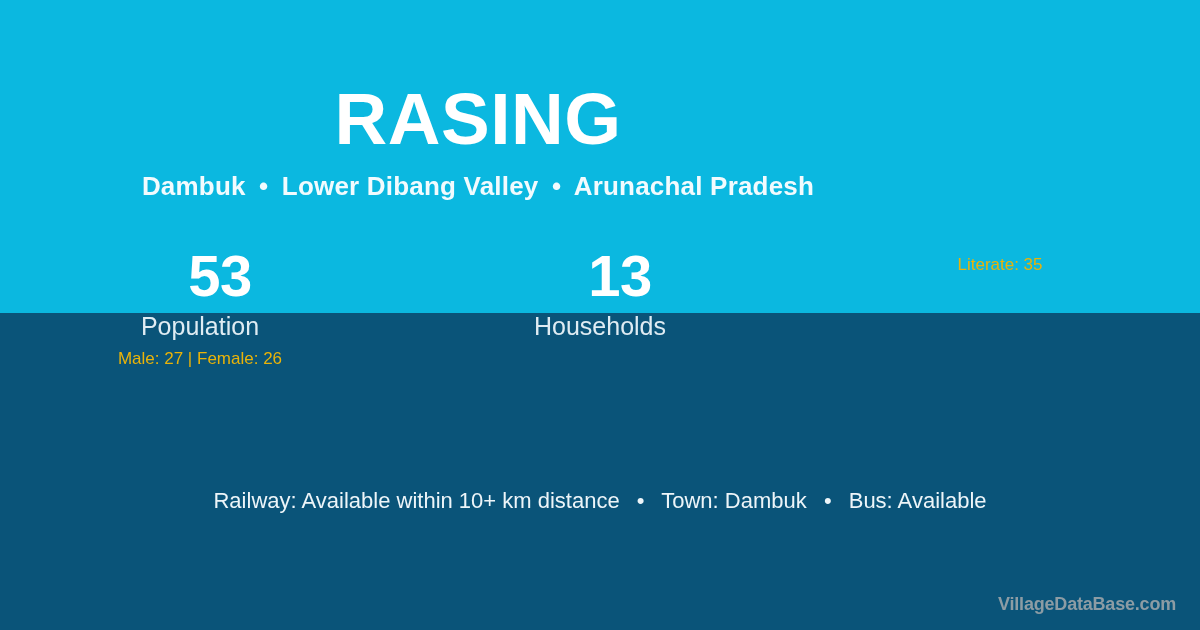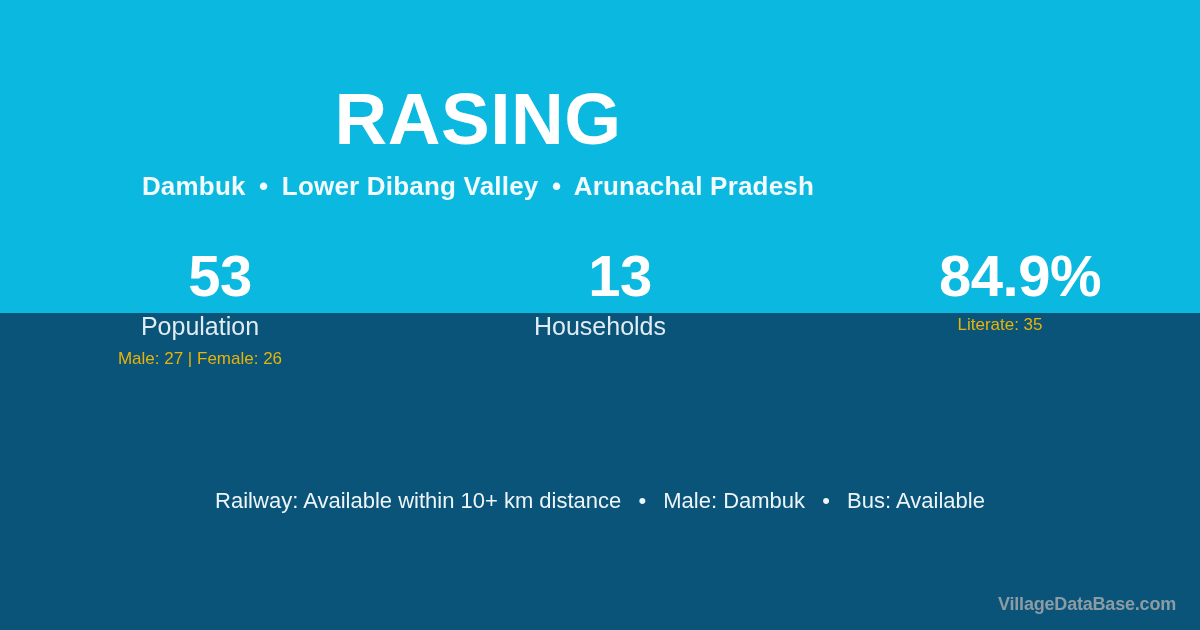--- a/index.html
+++ b/index.html
@@ -162,29 +162,28 @@
       <div class="stat-sub">Male: 27 | Female: 26</div>
     </div>
 
     <div class="stat-block">
       <div class="stat-value">13</div>
       <div class="stat-label">Households</div>
       <div class="stat-sub"></div>
     </div>
 
     <div class="stat-block">
-      <div class="stat-value">84.9%</div>
       <div class="stat-sub">Literate: 35</div>
     </div>
 
   </div>
 
   <div id="amenities-row">
     <span>Railway: Available within 10+ km distance</span>
     <span class="amenity-sep">•</span>
-    <span>Male: Dambuk</span>
+    <span>Town: Dambuk</span>
     <span class="amenity-sep">•</span>
     <span>Bus: Available</span>
   </div>
 
   <div id="watermark">VillageDataBase.com</div>
 
 </div>
 
 </body></html>

